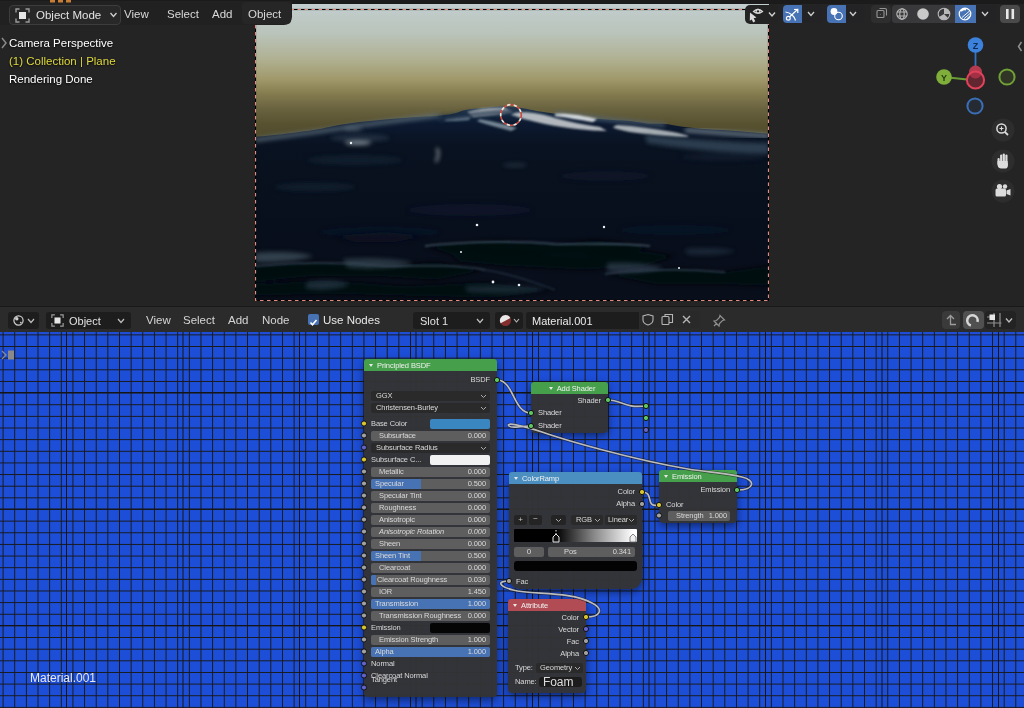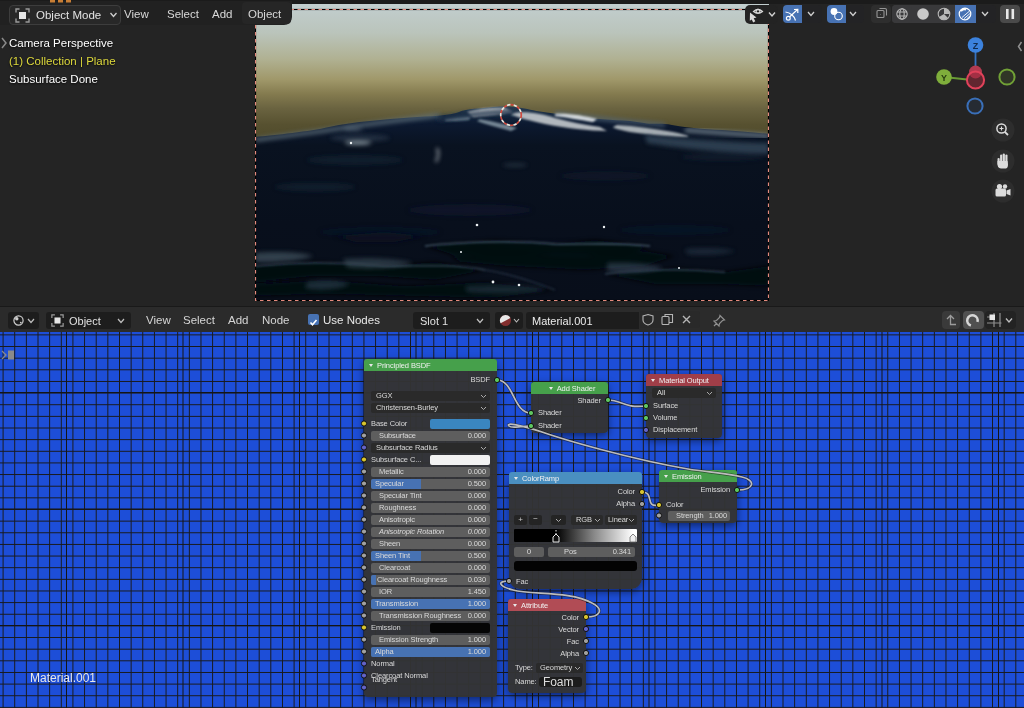--- a/index.html
+++ b/index.html
@@ -279,21 +279,21 @@
 
     <path d="M1021.5,42 L1018.5,46.5 L1021.5,51" stroke="#909090" stroke-width="1.5" fill="none"></path>
   </svg>
 
   <svg class="abs" style="left:0;top:36px;" width="8" height="14">
       <path d="M2,2 L6,7 L2,12" stroke="#8a8a8a" stroke-width="1.5" fill="none"></path>
     </svg>
 
   <div class="abs ovl" style="top:37px;">Camera Perspective</div>
   <div class="abs ovl" style="top:55px;color:#ddd83c;">(1) Collection | Plane</div>
-  <div class="abs ovl" style="top:73px;">Subsurface Done</div>
+  <div class="abs ovl" style="top:73px;">Rendering Done</div>
 </div>
 
 <div class="abs" id="shdr">
 
   <div class="abs hbtn" style="left:8px;width:31px;">
     <svg style="margin-left:4px;" width="13" height="13" viewBox="0 0 13 13">
       <circle cx="6.5" cy="6.5" r="4.6" fill="none" stroke="#cfcfcf" stroke-width="1.2"></circle>
       <circle cx="4.8" cy="4.8" r="1.7" fill="#cfcfcf"></circle>
       <circle cx="8.8" cy="8.6" r="0.9" fill="#cfcfcf"></circle>
     </svg>
@@ -485,32 +485,20 @@
     <div class="row" style="top:316px;">Tangent</div>
   </div>
 
   <div class="node" style="left:531px;top:50px;width:77px;height:51px;">
     <div class="nh" style="background:#46a04b;justify-content:center;"><span class="tri"></span>Add Shader</div>
     <div class="row rt" style="top:14px;">Shader</div>
     <div class="row" style="top:26px;">Shader</div>
     <div class="row" style="top:39px;">Shader</div>
   </div>
 
-  <div class="node" style="left:646px;top:42px;width:76px;height:64px;">
-    <div class="nh" style="background:#a03e48;"><span class="tri"></span>Material Output</div>
-    <div class="dd" style="top:14px;left:6px;right:6px;">
-        <span class="lab">All</span>
-        <svg style="position:absolute;right:3px;top:2.5px;" width="7" height="5">
-          <path d="M1,1 L3.5,3.5 L6,1" stroke="#aaa" stroke-width="1" fill="none"></path>
-        </svg>
-      </div>
-    <div class="row" style="top:27px;">Surface</div>
-    <div class="row" style="top:39px;">Volume</div>
-    <div class="row" style="top:51px;">Displacement</div>
-  </div>
 
   <div class="node" style="left:509px;top:140px;width:133px;height:117px;border-radius:11px;">
     <div class="nh" style="background:#4a8fc0;"><span class="tri"></span>ColorRamp</div>
     <div class="row rt" style="top:15px;">Color</div>
     <div class="row rt" style="top:27px;">Alpha</div>
     <div class="abs" style="left:5px;top:43px;width:13px;height:10px;background:#242424;border-radius:2px;color:#ccc;font-size:8px;line-height:9.5px;text-align:center;">+</div>
     <div class="abs" style="left:20px;top:43px;width:13px;height:10px;background:#242424;border-radius:2px;color:#ccc;font-size:8px;line-height:8.5px;text-align:center;">−</div>
     <div class="abs" style="left:42px;top:43px;width:15px;height:10px;background:#242424;border-radius:2px;"><svg style="margin:2.5px 0 0 4px;" width="7" height="5">
           <path d="M1,1 L3.5,3.5 L6,1" stroke="#aaa" stroke-width="1" fill="none"></path>
         </svg></div>

